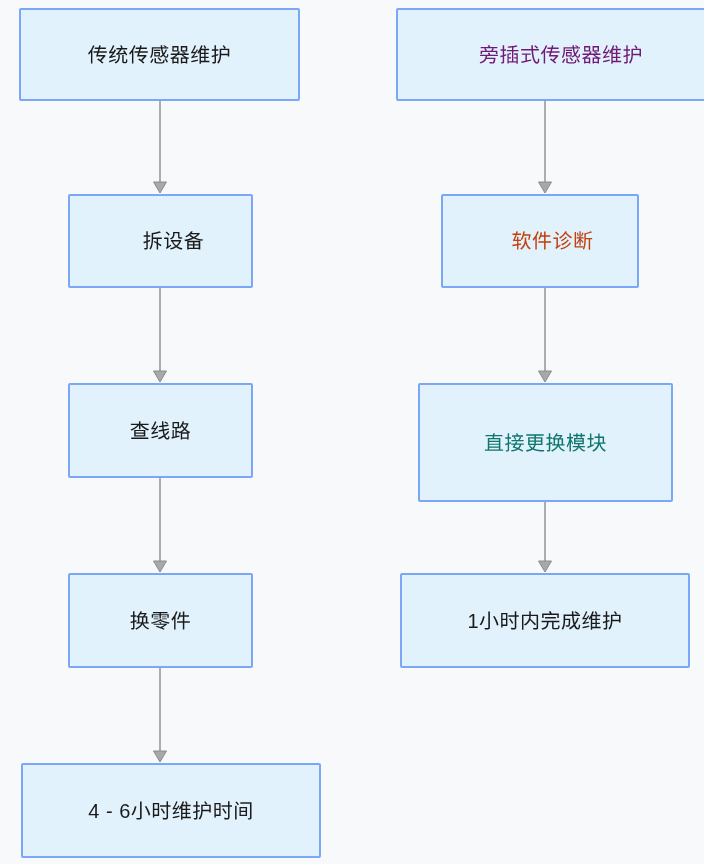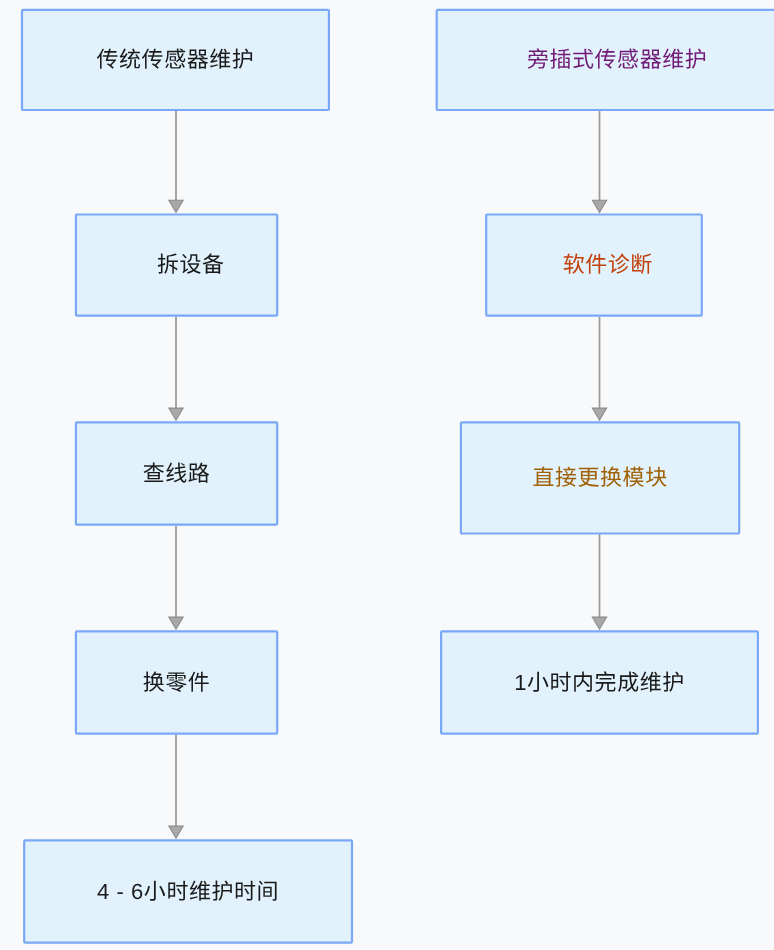--- a/index.html
+++ b/index.html
@@ -97,20 +97,20 @@
       </div>
       <div class="node" style="left: 10px; top: 763px; width: 300px; height: 95px; background: rgb(226, 242, 253); border-color: rgb(122, 167, 247); color: rgb(26, 26, 26); margin-left: 11px;">
         <span class="node-label">4 - 6小时维护时间</span>
       </div>
       <div class="node" style="left: 396px; top: 8px; width: 330px; height: 93px; background: rgb(226, 242, 253); border-color: rgb(122, 167, 247); color: #701a75;">
         <span class="node-label">旁插式传感器维护</span>
       </div>
       <div class="node" style="left: 441px; top: 194px; width: 198px; height: 94px; background: rgb(226, 242, 253); border-color: rgb(122, 167, 247); color: #c2410c; padding-left: 25px;">
         <span class="node-label">软件诊断</span>
       </div>
-      <div class="node" style="left: 418px; top: 383px; width: 255px; height: 103px; background: rgb(226, 242, 253); border-color: rgb(122, 167, 247); color: #a16207;">
+      <div class="node" style="left: 418px; top: 383px; width: 255px; height: 119px; background: rgb(226, 242, 253); border-color: rgb(122, 167, 247); color: #0f766e;">
         <span class="node-label">直接更换模块</span>
       </div>
       <div class="node" style="left: 400px; top: 573px; width: 290px; height: 95px; background: rgb(226, 242, 253); border-color: rgb(122, 167, 247); color: rgb(26, 26, 26);">
         <span class="node-label">1小时内完成维护</span>
       </div>
     </div>
 </div>
 
 </body></html>

